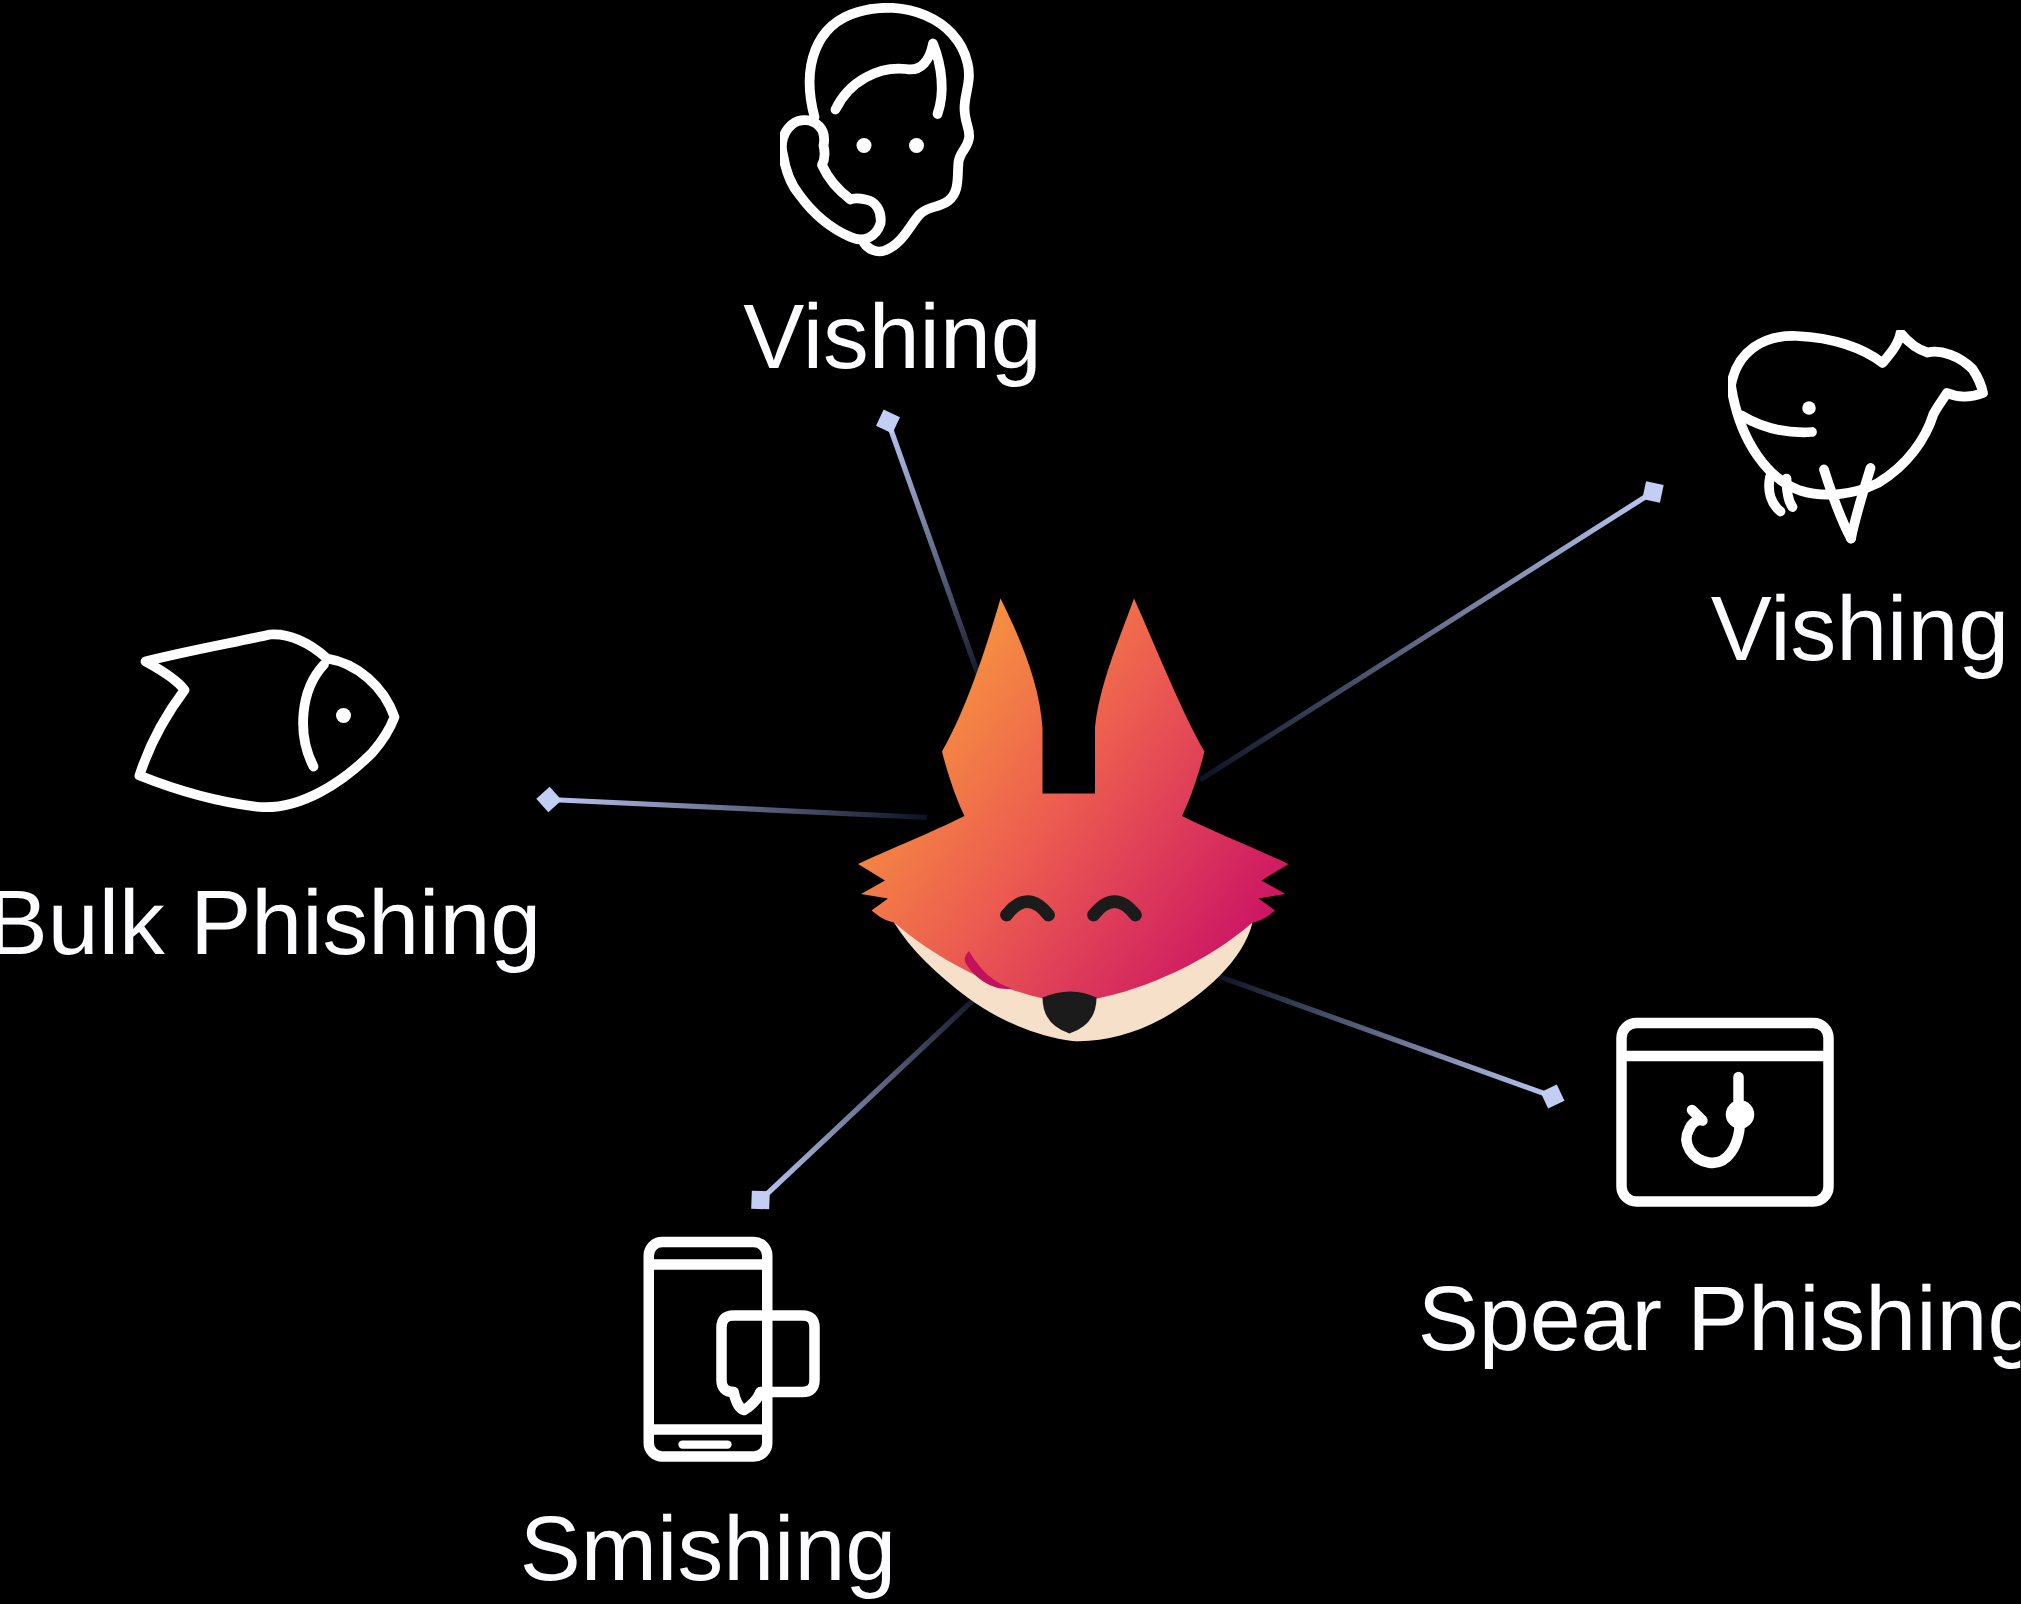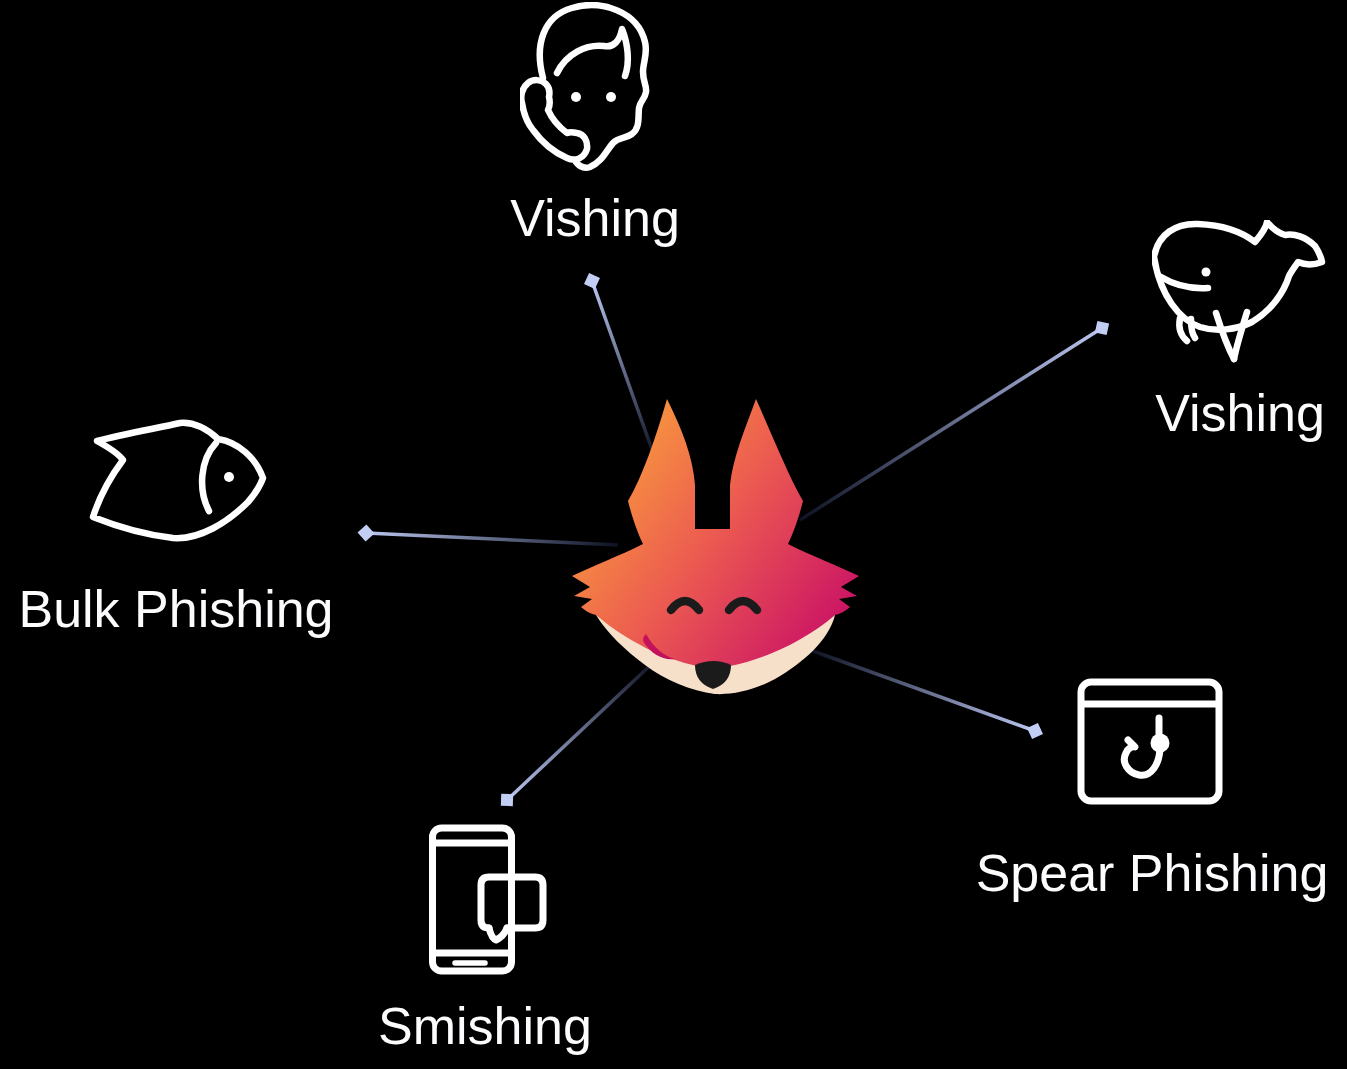--- a/index.html
+++ b/index.html
@@ -1,20 +1,20 @@
 <!DOCTYPE html>
 <html><head>
 <meta charset="utf-8">
 <style>
   html,body{margin:0;padding:0;background:#000;}
   #stage{position:relative;width:1347px;height:1069px;background:#000;overflow:hidden;
          font-family:"Liberation Sans", sans-serif;}
   #connectors{position:absolute;left:0;top:0;z-index:1;}
   .node, #fox-center{position:absolute;z-index:2;}
-  .node-label{position:absolute;z-index:2;color:#FCFCFE;font-size:52px;line-height:1.15;
+  .node-label{position:absolute;z-index:2;color:#FCFCFE;font-size:61px;line-height:1.15;
               white-space:nowrap;transform:translateX(-50%);font-weight:400;}
   .icon-box svg{display:block;}
 </style>
 </head>
 <body>
 
 <div id="stage">
 
   <svg id="connectors" width="1347" height="1069" viewBox="0 0 1347 1069">
     <defs>
@@ -168,15 +168,15 @@
         <rect x="4.5" y="6" width="79" height="143" rx="9"></rect>
         <path d="M 5,21 L 83,21"></path>
         <path d="M 5,131 L 83,131"></path>
         <path d="M 27,141 L 57,141" stroke-width="5.5"></path>
         <path d="M 79,106 L 107,106 Q 115,106 115,98 L 115,63 Q 115,55 107,55 L 61,55
                  Q 53,55 53,63 L 53,98 Q 53,106 61,106"></path>
         <path d="M 61,106 C 63,114 65,117 68,118 C 72,116 77,111 79,106"></path>
       </g>
     </svg>
   </div>
-  <div class="node-label" style="left:485px;top:997px;">Smishing</div>
+  <div class="node-label" style="left:472px;top:997px;">Smishing</div>
 
 </div>
 
 </body></html>

